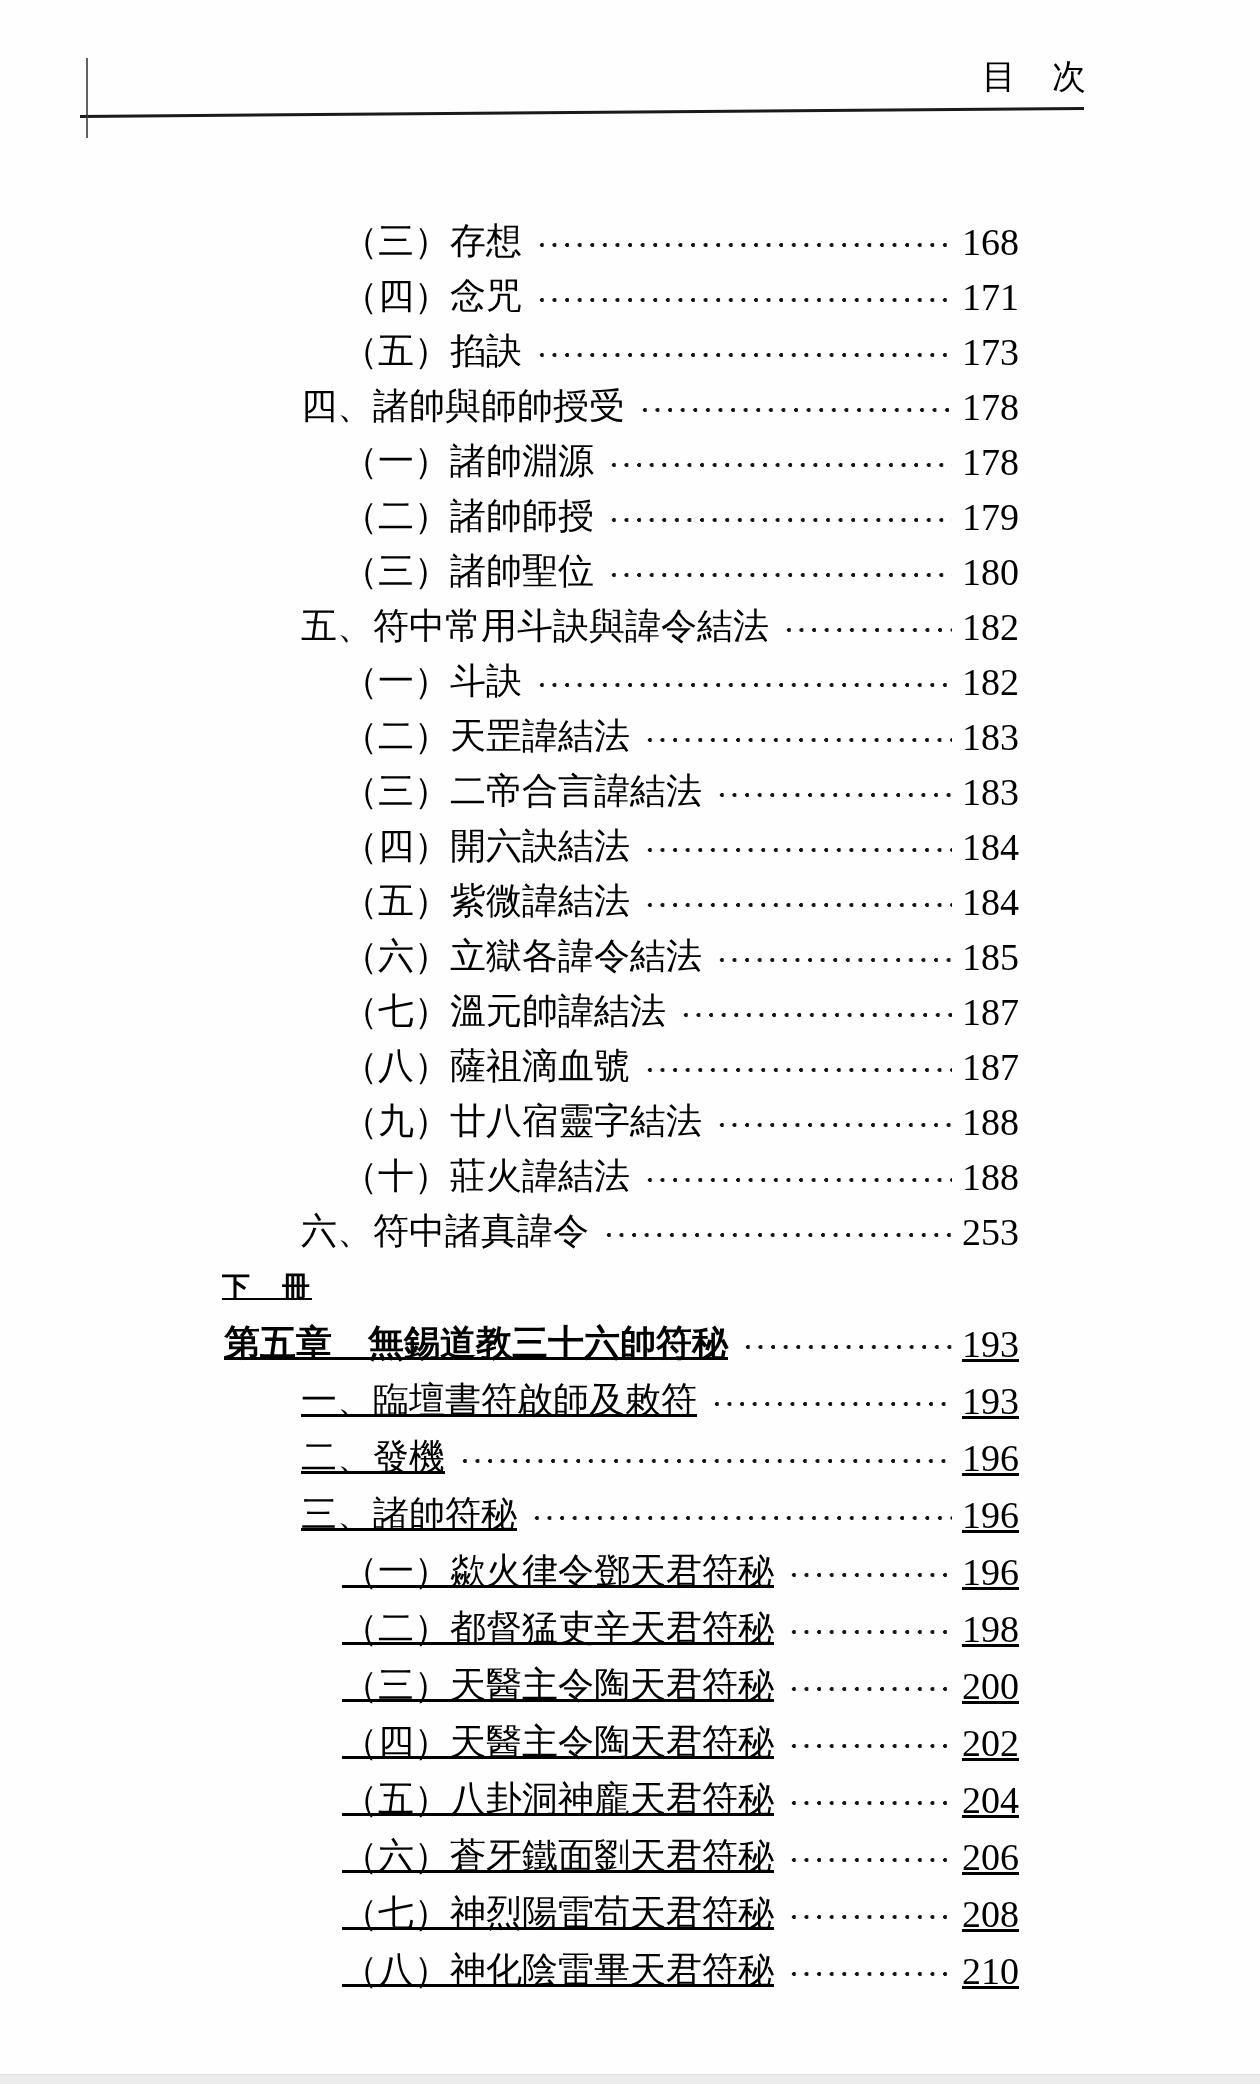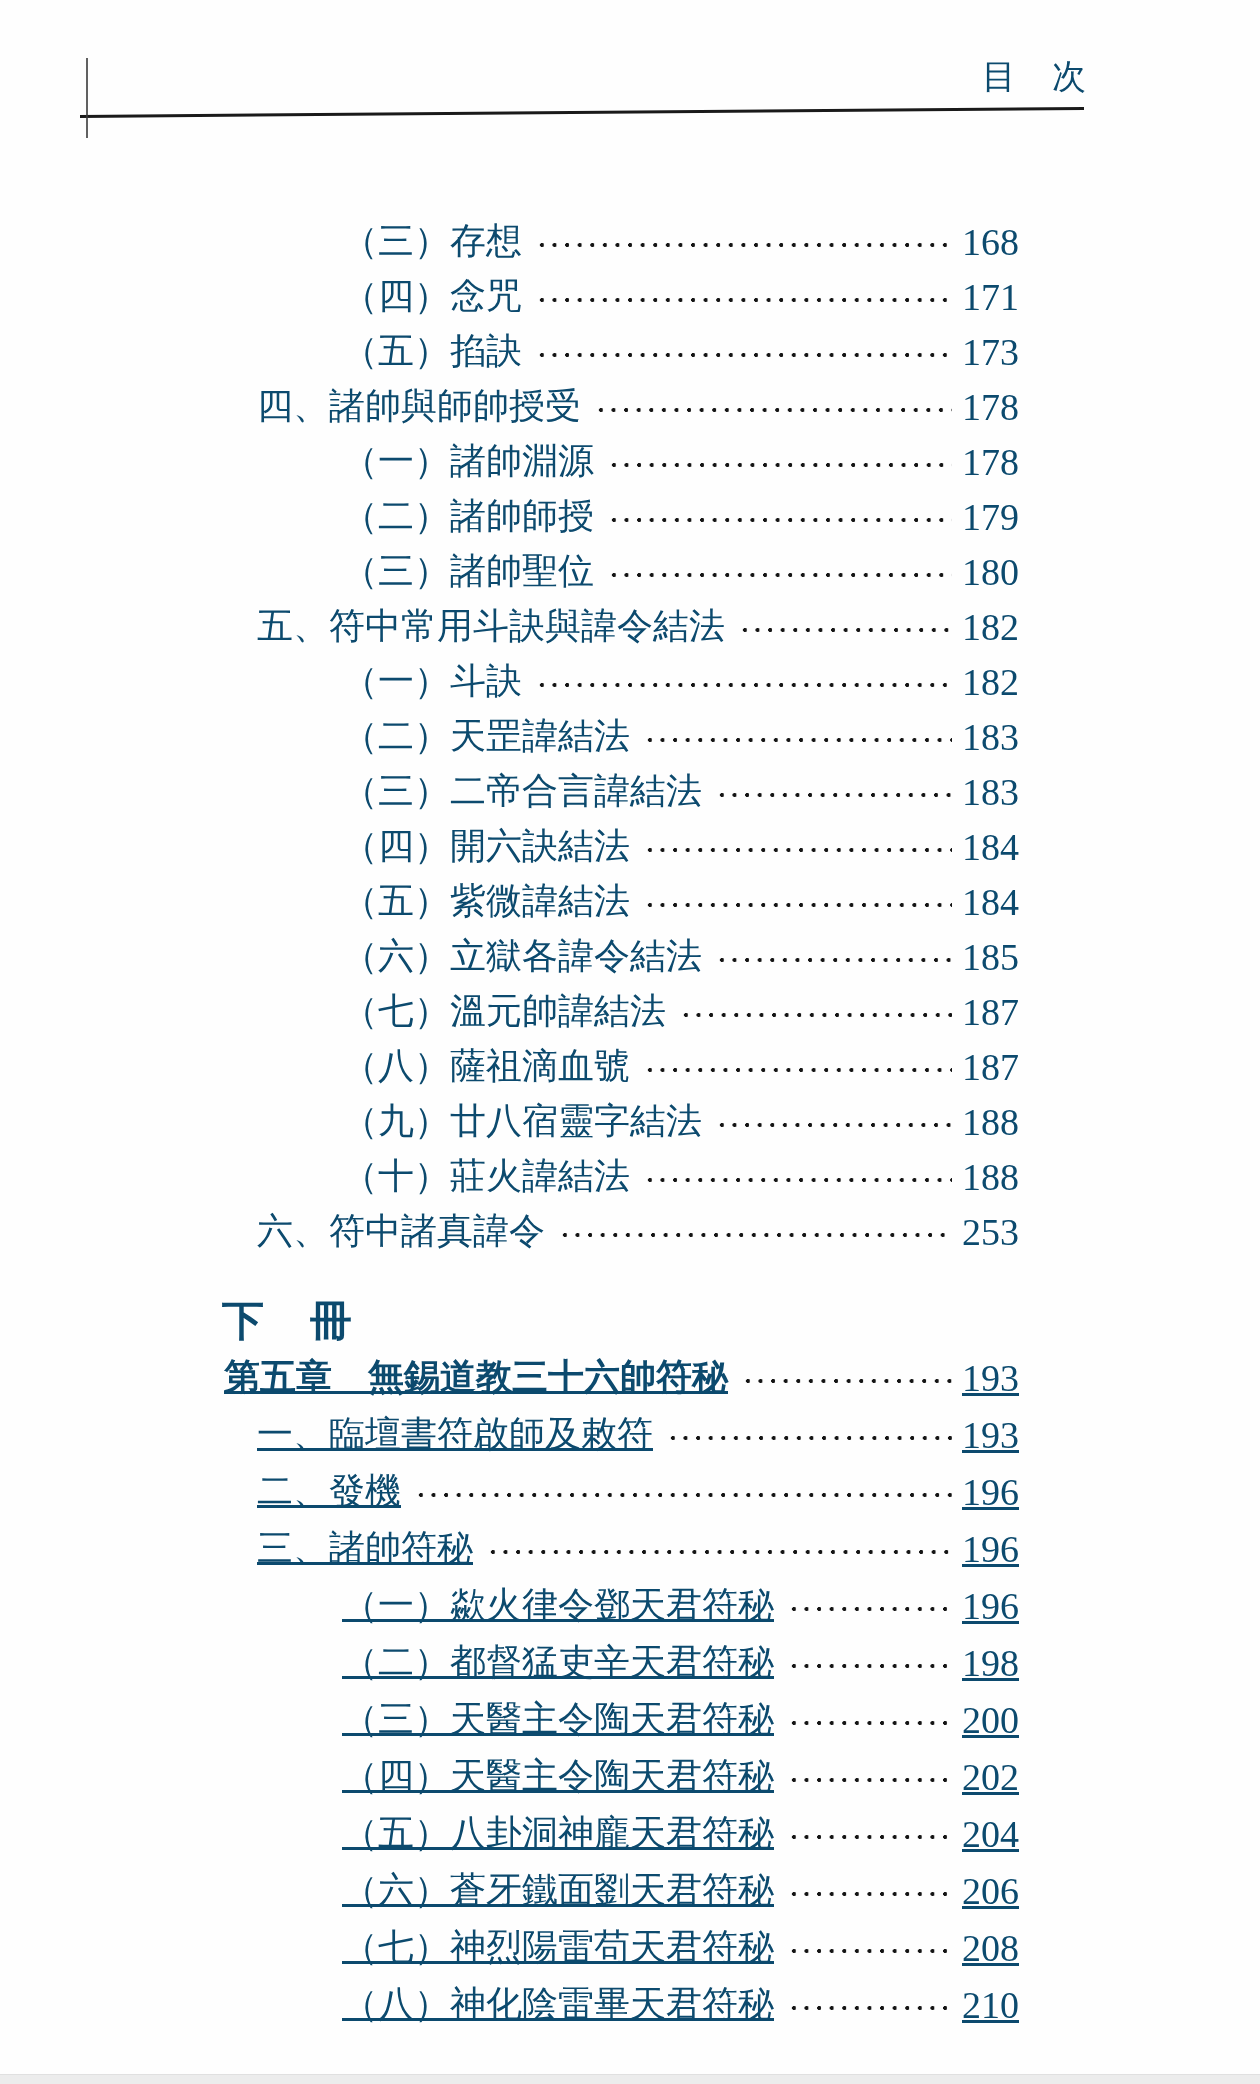--- a/index.html
+++ b/index.html
@@ -2,21 +2,21 @@
 <html><head>
 <meta charset="utf-8">
 <style>
   html,body { margin:0; padding:0; background:#ffffff; }
   .page {
     position:relative;
     width:1260px; height:2084px;
     background:#fefefe;
     overflow:hidden;
     font-family:"Liberation Serif","DejaVu Serif",serif;
-    color:#0c4a6e;
+    color:#000000;
   }
   .header-title {
     position:absolute;
     top:54px; left:982px;
     font-size:34px;
     letter-spacing:1px;
     white-space:nowrap;
   }
   .header-rule {
     position:absolute;
@@ -41,45 +41,45 @@
   .row {
     display:flex;
     align-items:center;
     height:55px;
     font-size:36px;
     white-space:nowrap;
   }
   .row.lower { height:57px;text-decoration:underline; }
   .row.bold .label { font-weight:bold; }
   .L0 { padding-left:224px; }
-  .L1 { padding-left:257px; }
+  .L1 { padding-left:257px;margin-left:44px; }
   .L2 { padding-left:342px; }
   .label { flex:0 0 auto; }
   .dots {
     flex:1 1 auto;
     min-width:24px;
     height:12px;
     margin:6px 10px 0 14px;
     background-image:radial-gradient(circle at 6px 50%, #141414 1.8px, rgba(0,0,0,0) 2.3px);
     background-size:12.6px 100%;
     background-repeat:repeat-x;
   }
   .pagenum {
     flex:0 0 80px;
     text-align:left;
     font-size:38px;
   }
   .part-heading {
-    margin-top:34px;
     height:56px;
     line-height:56px;
     padding-left:222px;
-    font-size:42px;
+    font-size:28px;
     font-weight:bold;
     letter-spacing:2px;
+    text-decoration:underline;
   }
   .bottom-strip {
     position:absolute;
     left:0; right:0; bottom:0;
     height:9px;
     background:#ececec;
     border-top:1px solid #e0e0e0;
   }
 </style>
 </head>

